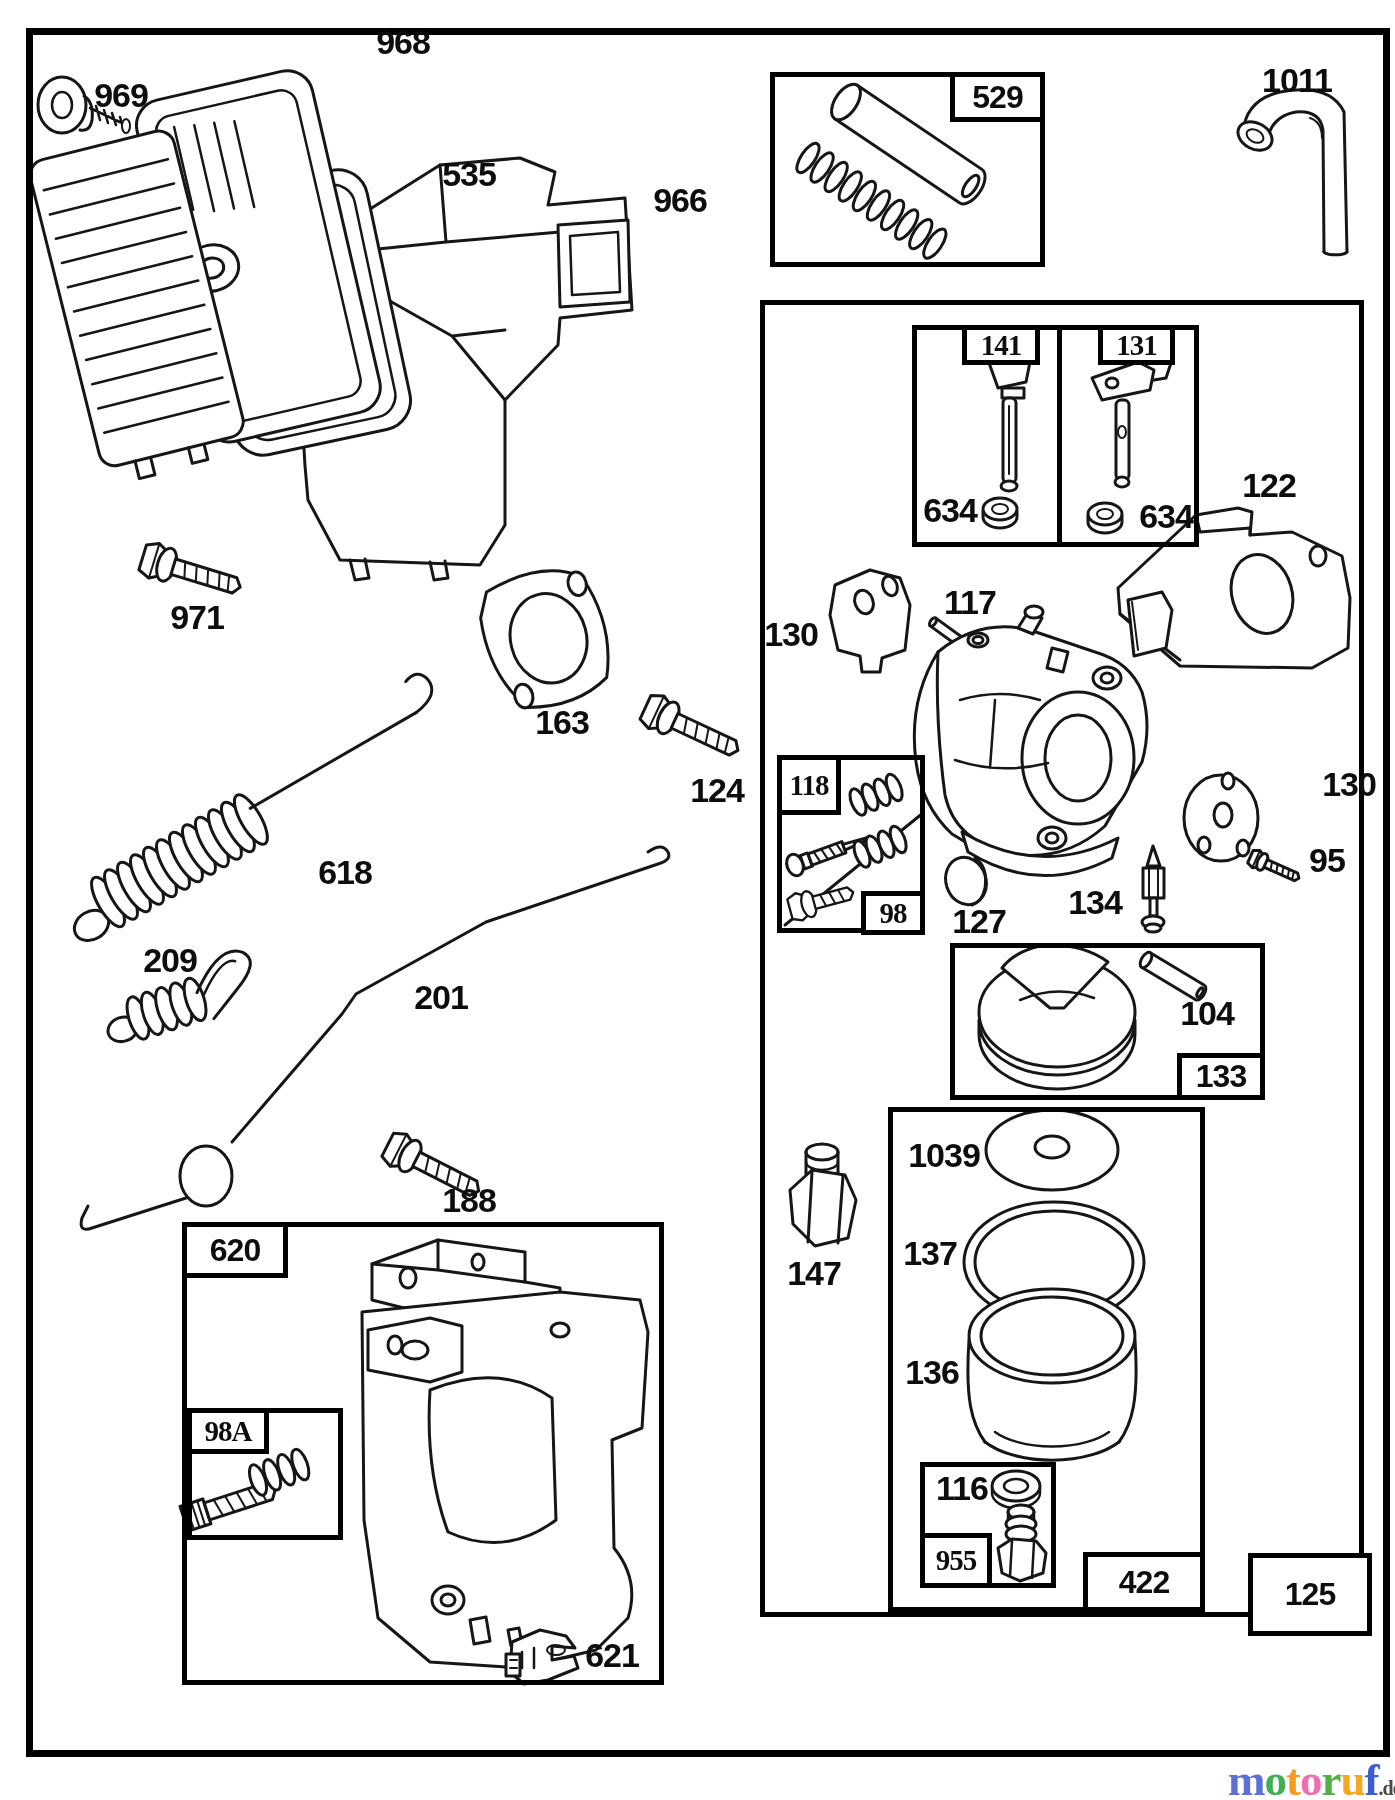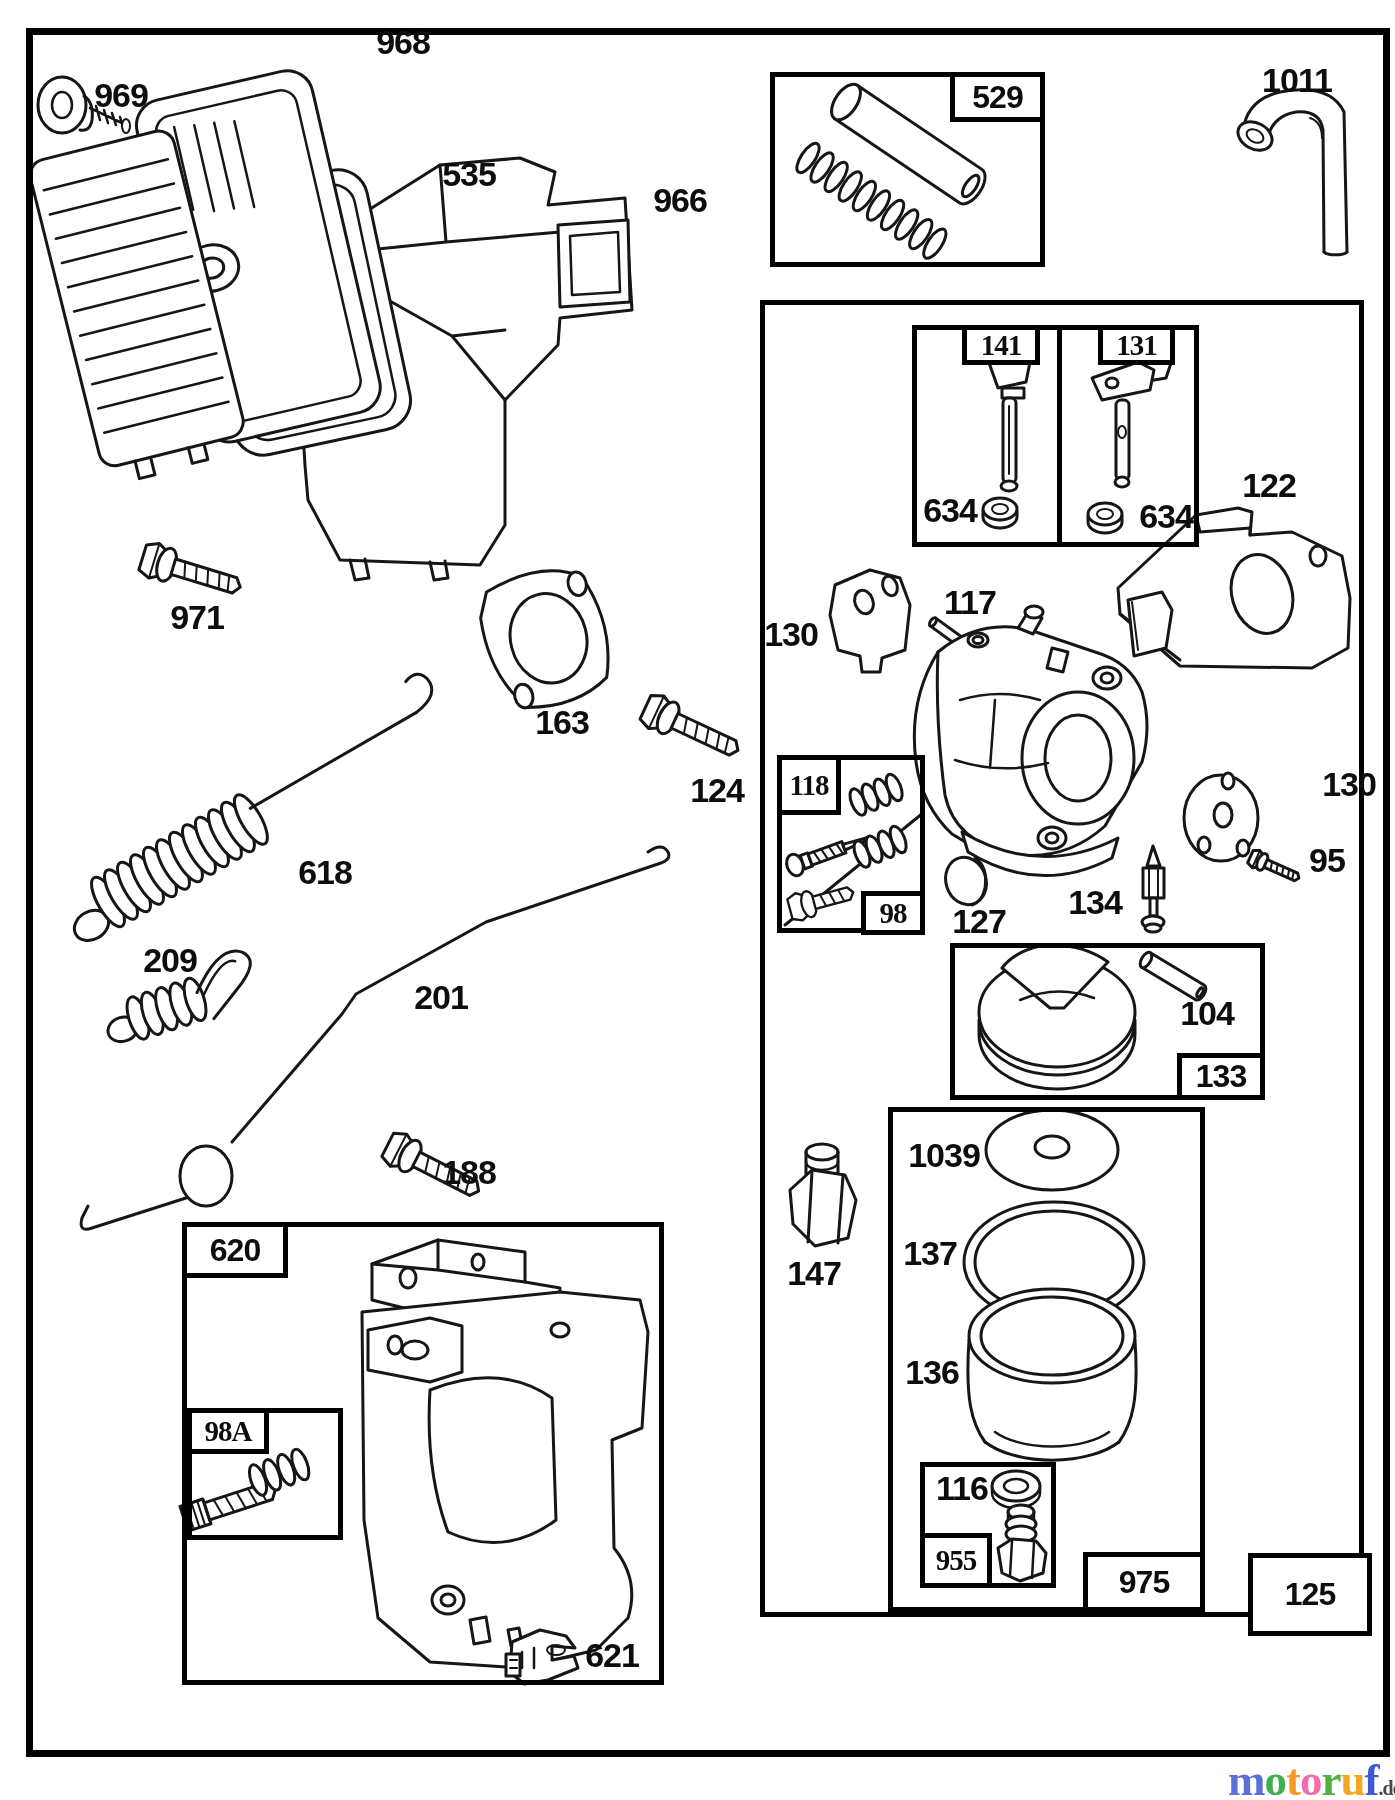--- a/index.html
+++ b/index.html
@@ -373,21 +373,21 @@
   <div class="frame" style="left:920px;top:1462px;width:136px;height:126px"></div>
   <div class="frame" style="left:182px;top:1222px;width:482px;height:463px"></div>
   <div class="frame" style="left:187px;top:1408px;width:156px;height:132px"></div>
 
   <div class="lbox big" style="left:950px;top:72px;width:95px;height:50px">529</div>
   <div class="lbox sm" style="left:962px;top:325px;width:78px;height:40px">141</div>
   <div class="lbox sm" style="left:1098px;top:325px;width:77px;height:40px">131</div>
   <div class="lbox sm" style="left:777px;top:755px;width:64px;height:60px">118</div>
   <div class="lbox sm" style="left:861px;top:891px;width:64px;height:44px">98</div>
   <div class="lbox big" style="left:1177px;top:1053px;width:88px;height:47px">133</div>
-  <div class="lbox big" style="left:1083px;top:1552px;width:122px;height:60px">975</div>
+  <div class="lbox big" style="left:1083px;top:1552px;width:122px;height:60px">422</div>
   <div class="lbox big" style="left:1248px;top:1553px;width:124px;height:83px">125</div>
   <div class="lbox big" style="left:182px;top:1222px;width:106px;height:56px">620</div>
   <div class="lbox sm" style="left:187px;top:1408px;width:82px;height:46px">98A</div>
   <div class="lbox sm" style="left:920px;top:1533px;width:72px;height:55px">955</div>
 
   <div class="plabel" style="left:403px;top:42px">968</div>
   <div class="plabel" style="left:121px;top:95px">969</div>
   <div class="plabel" style="left:469px;top:174px">535</div>
   <div class="plabel" style="left:680px;top:200px">966</div>
   <div class="plabel" style="left:1297px;top:80px">1011</div>
@@ -402,24 +402,24 @@
   <div class="plabel" style="left:979px;top:921px">127</div>
   <div class="plabel" style="left:1095px;top:902px">134</div>
   <div class="plabel" style="left:1349px;top:784px">130</div>
   <div class="plabel" style="left:1327px;top:860px">95</div>
   <div class="plabel" style="left:1207px;top:1013px">104</div>
   <div class="plabel" style="left:944px;top:1155px">1039</div>
   <div class="plabel" style="left:930px;top:1253px">137</div>
   <div class="plabel" style="left:932px;top:1372px">136</div>
   <div class="plabel" style="left:814px;top:1273px">147</div>
   <div class="plabel" style="left:962px;top:1488px">116</div>
-  <div class="plabel" style="left:325px;top:872px">618</div>
+  <div class="plabel" style="left:345px;top:872px">618</div>
   <div class="plabel" style="left:170px;top:960px">209</div>
   <div class="plabel" style="left:441px;top:997px">201</div>
-  <div class="plabel" style="left:469px;top:1172px">188</div>
+  <div class="plabel" style="left:469px;top:1200px">188</div>
   <div class="plabel" style="left:612px;top:1655px">621</div>
 
 
   <div id="watermark">
     <span style="color:#5B6FD6">m</span><span style="color:#3FAF4F">o</span><span style="color:#F59A23">t</span><span style="color:#F06EB0">o</span><span style="color:#52B043">r</span><span style="color:#F5A623">u</span><span style="color:#3D5BD0">f</span><span class="suffix" style="color:#474747">.de</span>
   </div>
 
 </div>
 
 </body></html>

